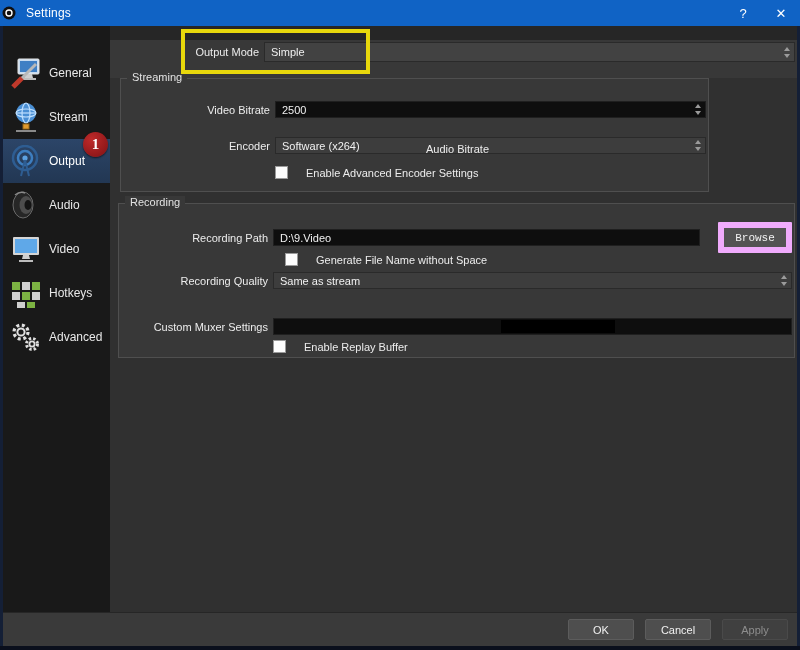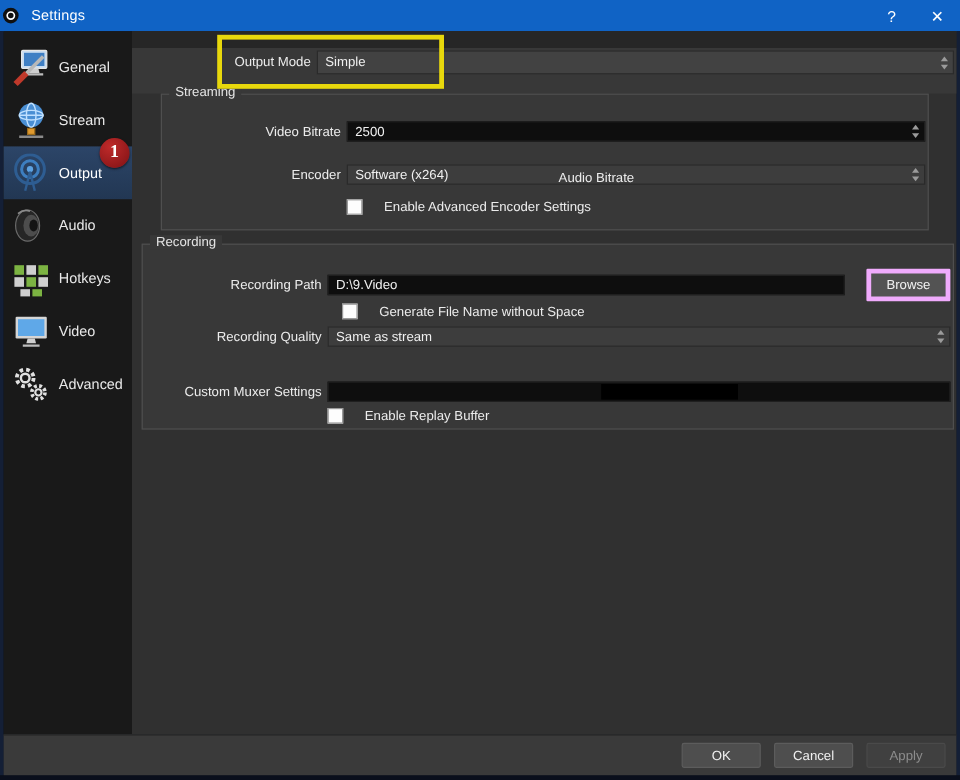--- a/index.html
+++ b/index.html
@@ -12,21 +12,21 @@
   .titlebar .title{margin-left:8px;font-size:12px;letter-spacing:.2px;}
   .titlebar .spacer{flex:1;}
   .tb-btn{width:38px;height:26px;display:flex;align-items:center;justify-content:center;font-size:13px;color:#fff;}
 
   
   .edge-l,.edge-r{position:absolute;top:26px;bottom:0;width:3px;background:#141f36;}
   .edge-l{left:0}.edge-r{right:0}
   .edge-b{position:absolute;left:0;right:0;bottom:0;height:4px;background:#0a0f1c;}
 
   
-  .sidebar{position:absolute;left:3px;top:26px;width:107px;height:586px;background:#191919;padding-top:8px;box-sizing:border-box;}
+  .sidebar{position:absolute;left:3px;top:26px;width:107px;height:586px;background:#191919;padding-top:25px;box-sizing:border-box;}
   .side-item{position:relative;height:44px;display:flex;align-items:center;gap:7px;padding-left:7px;color:#e8e8e8;font-size:12px;cursor:default;}
   .side-item.selected{background:linear-gradient(#2c4568,#223753);color:#fff;}
   .side-item .icn{width:32px;height:32px;flex:0 0 32px;}
   .badge{position:absolute;right:2px;top:-7px;width:25px;height:25px;border-radius:50%;
     background:radial-gradient(circle at 35% 30%,#bf2a2a,#7e1114);color:#fff;
     font-family:"Liberation Serif",serif;font-weight:bold;font-size:15px;
     display:flex;align-items:center;justify-content:center;box-shadow:0 1px 2px rgba(0,0,0,.6);}
 
   
   .content{position:absolute;left:110px;top:26px;width:687px;height:586px;background:#303030;}
@@ -45,22 +45,22 @@
   .spin i{display:block;width:0;height:0;border-left:3px solid transparent;border-right:3px solid transparent;}
   .spin .up{border-bottom:4px solid #9b9b9b;}
   .spin .dn{border-top:4px solid #9b9b9b;}
 
   .groupbox{position:absolute;border:1px solid #4f4f4f;background:#383838;box-sizing:border-box;}
   .gb-title{position:absolute;top:-8px;left:6px;background:#383838;padding:0 5px;font-size:11px;color:#e3e3e3;}
 
   .cb{width:11px;height:11px;background:#fdfdfd;border:1px solid #9a9a9a;flex:0 0 11px;}
   .cb-row{position:absolute;display:flex;align-items:center;gap:18px;color:#ececec;font-size:11px;}
 
-  .browse-btn{flex:0 0 62px;margin-left:16px;margin-right:2px;height:19px;background:#535353;border:4px solid #f0abfc;
-    color:#f2f2f2;font-size:11px;display:flex;align-items:center;justify-content:center;border-radius:1px;}
+  .browse-btn{flex:0 0 62px;margin-left:16px;margin-right:2px;height:19px;background:#535353;border:6px solid #f0abfc;
+    color:#f2f2f2;font-size:11px;display:flex;align-items:center;justify-content:center;border-radius:1px;font-family:Liberation Mono, monospace;}
 
   .redact{position:absolute;left:44%;top:1px;bottom:1px;width:22%;background:#000;}
 
   
   .highlight{position:absolute;left:181px;top:29px;width:189px;height:45px;border:4px solid var(--highlight,#e8d80c);
     box-sizing:border-box;z-index:6;pointer-events:none;}
 
   
   .footer{position:absolute;left:3px;right:3px;top:612px;height:34px;background:#3a3a3a;border-top:1px solid #262626;
     display:flex;align-items:center;justify-content:flex-end;gap:11px;padding-right:9px;box-sizing:border-box;}
@@ -141,43 +141,43 @@
           <ellipse cx="18" cy="16" rx="3.5" ry="5" fill="#141414"></ellipse>
           <path d="M5 6 q5 -4 10 -2" stroke="#8a8a8a" fill="none" stroke-width="1.5"></path>
         </svg>
       </span>
       <span>Audio</span>
     </div>
 
     <div class="side-item">
       <span class="icn">
         <svg viewBox="0 0 32 32" width="32" height="32">
+          <rect x="3" y="4" width="26" height="18" rx="1" fill="#d5d5d5"></rect>
+          <rect x="5" y="6" width="22" height="14" fill="#5fa8e8"></rect>
+          <path d="M13 22 h6 l1 4 h-8z" fill="#cfcfcf"></path>
+          <path d="M9 27 h14 v2 h-14z" fill="#bdbdbd"></path>
+        </svg>
+      </span>
+      <span>Video</span>
+    </div>
+
+    <div class="side-item">
+      <span class="icn">
+        <svg viewBox="0 0 32 32" width="32" height="32">
           <rect x="2" y="5" width="8" height="8" fill="#7cb342"></rect>
           <rect x="12" y="5" width="8" height="8" fill="#cfcfcf"></rect>
           <rect x="22" y="5" width="8" height="8" fill="#7cb342"></rect>
           <rect x="2" y="15" width="8" height="8" fill="#cfcfcf"></rect>
           <rect x="12" y="15" width="8" height="8" fill="#7cb342"></rect>
           <rect x="22" y="15" width="8" height="8" fill="#cfcfcf"></rect>
           <rect x="7" y="25" width="8" height="6" fill="#cfcfcf"></rect>
           <rect x="17" y="25" width="8" height="6" fill="#7cb342"></rect>
         </svg>
       </span>
       <span>Hotkeys</span>
-    </div>
-
-    <div class="side-item">
-      <span class="icn">
-        <svg viewBox="0 0 32 32" width="32" height="32">
-          <rect x="3" y="4" width="26" height="18" rx="1" fill="#d5d5d5"></rect>
-          <rect x="5" y="6" width="22" height="14" fill="#5fa8e8"></rect>
-          <path d="M13 22 h6 l1 4 h-8z" fill="#cfcfcf"></path>
-          <path d="M9 27 h14 v2 h-14z" fill="#bdbdbd"></path>
-        </svg>
-      </span>
-      <span>Video</span>
     </div>
 
     <div class="side-item">
       <span class="icn">
         <svg viewBox="0 0 32 32" width="32" height="32">
           <g fill="none" stroke="#e0e0e0">
             <circle cx="11" cy="11" r="7" stroke-width="3.2" stroke-dasharray="3 2.6"></circle>
             <circle cx="11" cy="11" r="3.6" stroke-width="2"></circle>
             <circle cx="22" cy="23" r="5.5" stroke-width="3" stroke-dasharray="2.4 2"></circle>
             <circle cx="22" cy="23" r="2.6" stroke-width="1.8"></circle>
@@ -197,21 +197,21 @@
       <span class="gap"></span>
       <div class="field combo" style="height:20px;background:#424242;">
         <span>Simple</span>
         <span class="spin">
             <i class="up"></i>
             <i class="dn"></i>
           </span>
       </div>
     </div>
 
-    <div class="groupbox" style="left:24px;top:52px;width:640px;height:114px;">
+    <div class="groupbox" style="left:10px;top:52px;width:589px;height:114px;">
       <span class="gb-title">Streaming</span>
 
       <div class="row" style="top:22px;height:17px;">
         <span class="lbl">Video Bitrate</span>
         <span class="gap"></span>
         <div class="field darkin">
           <span>2500</span>
           <span class="spin">
               <i class="up"></i>
               <i class="dn"></i>

